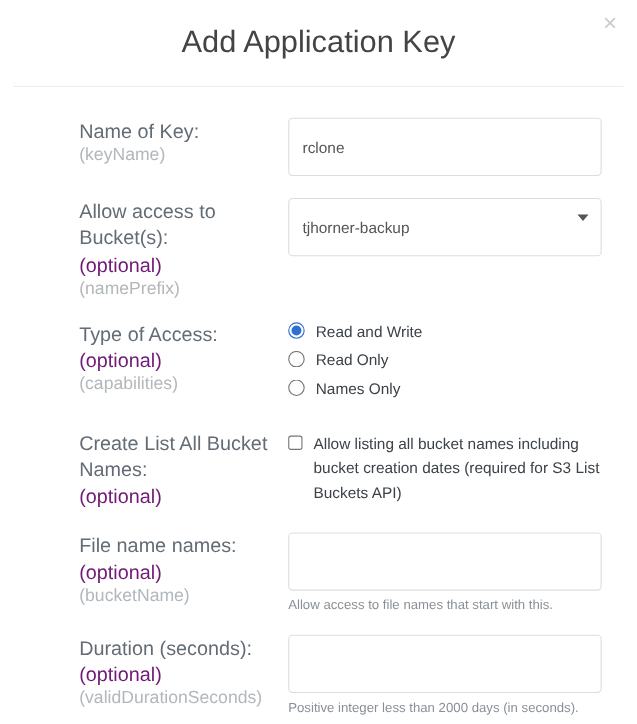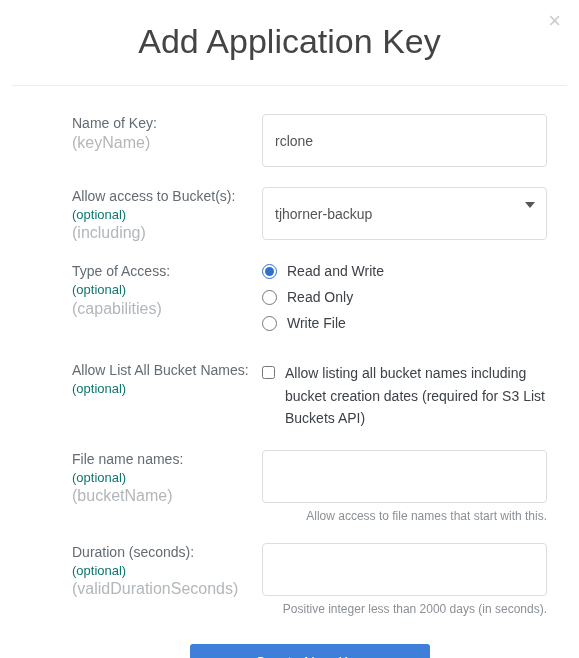--- a/index.html
+++ b/index.html
@@ -15,21 +15,21 @@
       position: absolute;
       top: 10px;
       right: 18px;
       font-size: 22px;
       color: #ccc;
       cursor: pointer;
       line-height: 1;
     }
     .modal-title {
       text-align: center;
-      font-size: 34px;
+      font-size: 28px;
       font-weight: 300;
       color: #444;
       padding: 22px 0 24px;
     }
     .divider {
       border: none;
       border-top: 1px solid #eee;
       margin: 0 12px;
     }
     .form-area {
@@ -39,27 +39,27 @@
       display: flex;
       align-items: flex-start;
       margin-bottom: 20px;
     }
     .label-col {
       width: 190px;
       flex-shrink: 0;
       padding-right: 10px;
     }
     .label-main {
-      font-size: 14px;
+      font-size: 18px;
       color: #636c74;
       line-height: 1.35;
     }
     .label-opt {
-      font-size: 13px;
-      color: #0f766e;
+      font-size: 18px;
+      color: #701a75;
       line-height: 1.35;
     }
     .label-tech {
       font-size: 16px;
       color: #b2b7bb;
       margin-top: 1px;
     }
     .input-col {
       flex: 1;
     }
@@ -118,21 +118,21 @@
     }
     .check-item input[type="checkbox"] {
       width: 15px;
       height: 15px;
       margin-right: 10px;
       margin-top: 3px;
     }
     .hint {
       font-size: 12px;
       color: #8a9096;
-      text-align: right;
+      text-align: left;
       margin-top: 6px;
     }
     .submit-row {
       display: flex;
       justify-content: center;
       padding: 8px 0 20px;
     }
     .btn-primary {
       background: #3d7fd9;
       color: #fff;
@@ -168,21 +168,21 @@
     </div>
     <div class="input-col">
       <input type="text" class="text-input" value="rclone" style="">
     </div>
   </div>
 
   <div class="row">
     <div class="label-col">
       <div class="label-main">Allow access to Bucket(s):</div>
       <div class="label-opt">(optional)</div>
-      <div class="label-tech">(including)</div>
+      <div class="label-tech">(namePrefix)</div>
     </div>
     <div class="input-col">
       <div class="select-wrap">
         <select class="select-input">
           <option>tjhorner-backup</option>
         </select>
       </div>
     </div>
   </div>
 
@@ -196,28 +196,28 @@
       <label class="radio-item">
         <input type="radio" name="access" checked="" style="">
         <span>Read and Write</span>
       </label>
       <label class="radio-item">
         <input type="radio" name="access" style="">
         <span>Read Only</span>
       </label>
       <label class="radio-item">
         <input type="radio" name="access" style="">
-        <span>Write File</span>
-      </label>
-    </div>
-  </div>
-
-  <div class="row">
-    <div class="label-col">
-      <div class="label-main">Allow List All Bucket Names:</div>
+        <span>Names Only</span>
+      </label>
+    </div>
+  </div>
+
+  <div class="row">
+    <div class="label-col">
+      <div class="label-main">Create List All Bucket Names:</div>
       <div class="label-opt">(optional)</div>
     </div>
     <div class="input-col check-group">
       <label class="check-item">
         <input type="checkbox" style="">
         <span>Allow listing all bucket names including bucket creation dates (required for S3 List Buckets API)</span>
       </label>
     </div>
   </div>
 

